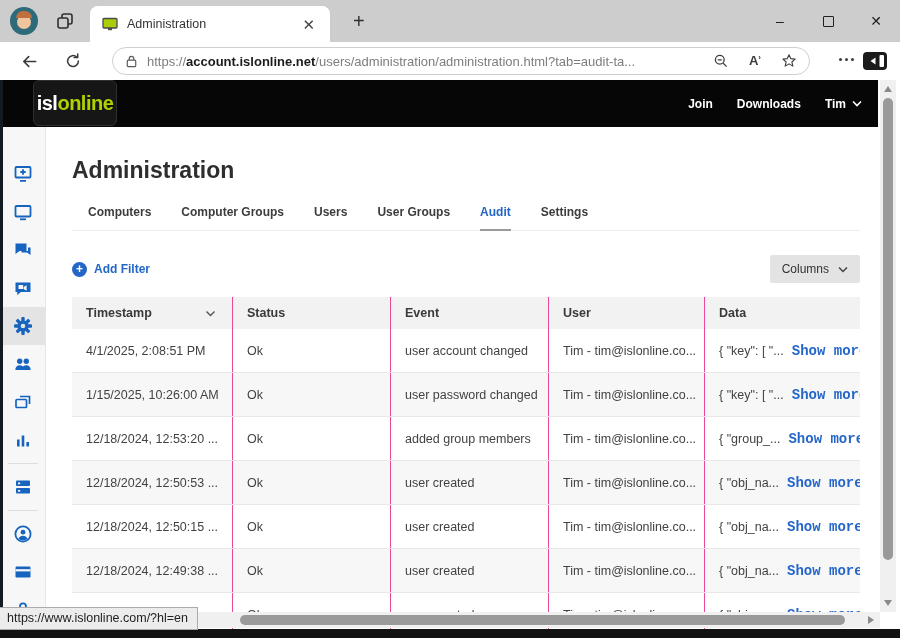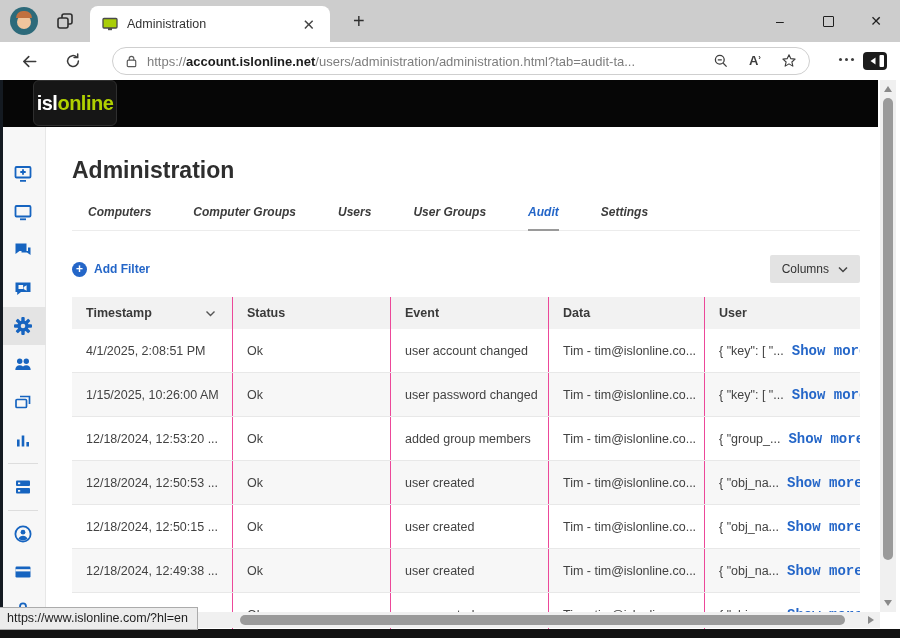--- a/index.html
+++ b/index.html
@@ -43,21 +43,21 @@
   .appnav-user { display:flex; align-items:center; gap:6px; color:#fff; font-size:12px; font-weight:600; cursor:pointer; }
 
   .content { position:absolute; left:0; top:47px; width:880px; height:511px; display:flex; }
   .side { width:46px; background:#f7f7f7; border-right:1px solid #e7e7e7; padding-top:28px; display:flex; flex-direction:column; align-items:center; flex-shrink:0; }
   .side-item { width:46px; height:38px; display:flex; align-items:center; justify-content:center; color:var(--side-blue,#1664c0); cursor:pointer; }
   .side-item.active { background:#e4e4e4; }
   .side-div { width:30px; border-top:1px solid #ddd; margin:4px 0; }
 
   .main { flex:1; padding:30px 0 0 26px; position:relative; overflow:hidden; }
   .page-title { font-size:23px; font-weight:700; color:#2e2e2e; margin-bottom:21px; }
-  .tabs { display:flex; gap:42px; border-bottom:1px solid #ececec; width:788px; padding-left:16px;font-style:italic; }
+  .tabs { display:flex; gap:30px; border-bottom:1px solid #ececec; width:788px; padding-left:16px; }
   .tabitem { font-size:12px; font-weight:600; color:#3c3c3c; padding-bottom:10px; cursor:pointer; white-space:nowrap; }
   .tabitem.active { color:var(--accent,#2466c8); border-bottom:2px solid #9a9a9a; margin-bottom:-1px; }
 
   .filter-row { display:flex; align-items:center; justify-content:space-between; width:788px; margin:24px 0 14px 0; }
   .add-filter { display:flex; align-items:center; gap:7px; color:var(--accent,#2466c8); font-size:12px; font-weight:600; cursor:pointer; }
   .plus-circle { width:15px; height:15px; border-radius:50%; background:var(--accent,#2466c8); color:#fff; display:flex; align-items:center; justify-content:center; font-size:12px; font-weight:700; line-height:0; }
   .columns-btn { background:#e3e3e3; font-size:12px; color:#333; padding:7px 12px; border-radius:2px; display:flex; align-items:center; gap:9px; cursor:pointer; border:none; }
 
   .table { width:788px; font-size:12.5px; color:#424242; }
   .thead, .tr { display:grid; grid-template-columns:160px 158px 158px 156px 1fr;text-align:right; }
@@ -164,20 +164,30 @@
     </div>
   </div>
 
   <div class="page">
 
     <div class="appnav">
       <div class="logo">
           <span class="w">isl</span>
           <span class="g">online</span>
         </div>
+      <div class="appnav-right">
+        <span class="appnav-link">Join</span>
+        <span class="appnav-link">Downloads</span>
+        <span class="appnav-user">
+          <span>Tim</span>
+          <svg width="10" height="7" viewBox="0 0 10 7" fill="none" stroke="#fff" stroke-width="1.6">
+              <polyline points="1,1.5 5,5.5 9,1.5"></polyline>
+            </svg>
+        </span>
+      </div>
     </div>
 
     <div class="content">
 
       <div class="side">
         <div class="side-item">
           <svg width="20" height="20" viewBox="0 0 20 20">
               <rect x="2.5" y="3" width="15" height="10.5" rx="1" fill="none" stroke="currentColor" stroke-width="1.8"></rect>
               <path d="M10 5.3v5.4M7.3 8h5.4M7 16.8h6" stroke="currentColor" stroke-width="1.8"></path>
             </svg>
@@ -301,22 +311,22 @@
         <div class="table">
           <div class="thead">
             <div class="th th-timestamp">
               <span>Timestamp</span>
               <svg width="11" height="7" viewBox="0 0 10 7" fill="none" stroke="#555" stroke-width="1.4">
                   <polyline points="1,1.5 5,5.5 9,1.5"></polyline>
                 </svg>
             </div>
             <div class="th">Status</div>
             <div class="th">Event</div>
+            <div class="th">User</div>
             <div class="th">Data</div>
-            <div class="th">User</div>
           </div>
           <div class="tbody">
               <div class="tr">
                 <div class="td">4/1/2025, 2:08:51 PM</div>
                 <div class="td">Ok</div>
                 <div class="td">user account changed</div>
                 <div class="td">Tim - tim@islonline.co...</div>
                 <div class="td td-data">
                   <span>{ "key": [ "...</span>
                   <a class="show-more">Show more</a>

